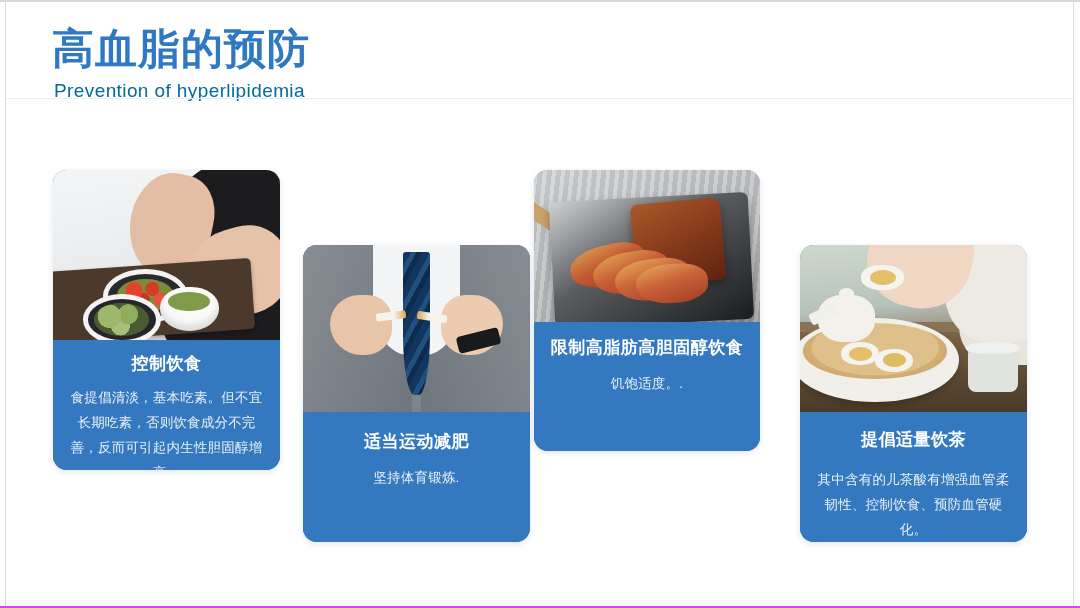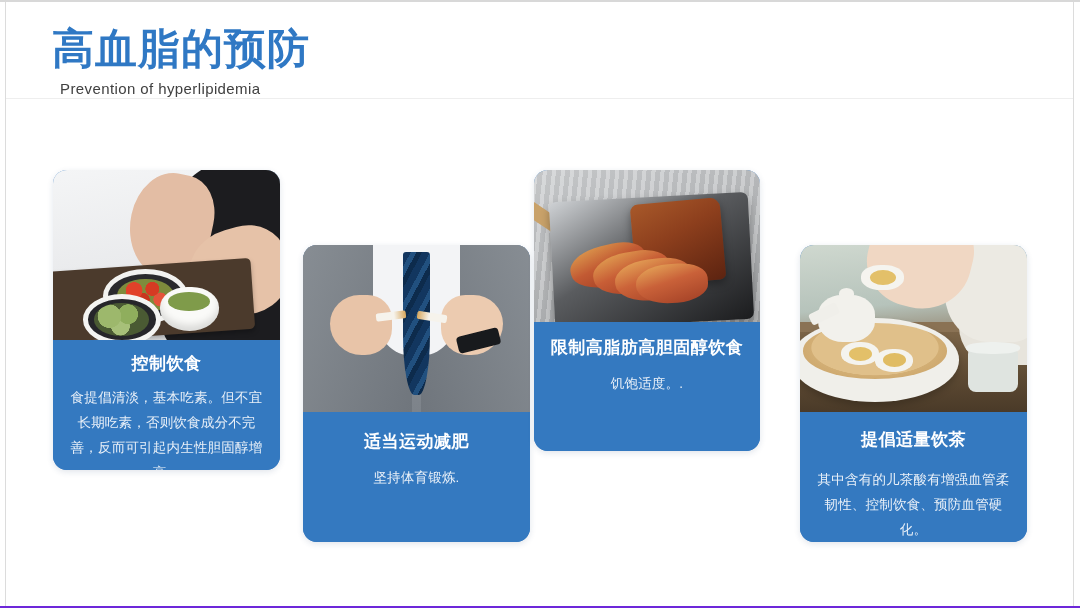--- a/index.html
+++ b/index.html
@@ -14,21 +14,21 @@
     font-family: "Liberation Sans", "DejaVu Sans", sans-serif;
   }
 
   .slide {
     position: relative;
     width: 1080px;
     height: 608px;
     background: #ffffff;
     box-sizing: border-box;
     border-top: 2px solid #d8d8d8;
-    border-bottom: 2px solid #6d28d9;
+    border-bottom: 2px solid #d946ef;
   }
   .edge-left {
     position: absolute;
     left: 5px; top: 0; bottom: 0;
     width: 1px;
     background: #dcdcdc;
   }
   .edge-right {
     position: absolute;
     right: 6px; top: 0; bottom: 0;
@@ -49,24 +49,24 @@
     top: 24px;
     font-size: 42px;
     font-weight: bold;
     color: #2f78c4;
     letter-spacing: 1px;
     line-height: 1.1;
     white-space: nowrap;
   }
   .header-subtitle {
     position: absolute;
-    left: 60px;
+    left: 54px;
     top: 78px;
-    font-size: 15px;
-    color: #404040;
+    font-size: 19px;
+    color: #0369a1;
     letter-spacing: 0.4px;
     white-space: nowrap;
   }
   .header-rule {
     position: absolute;
     left: 6px;
     right: 7px;
     top: 96px;
     height: 1px;
     background: #eeeeee;

